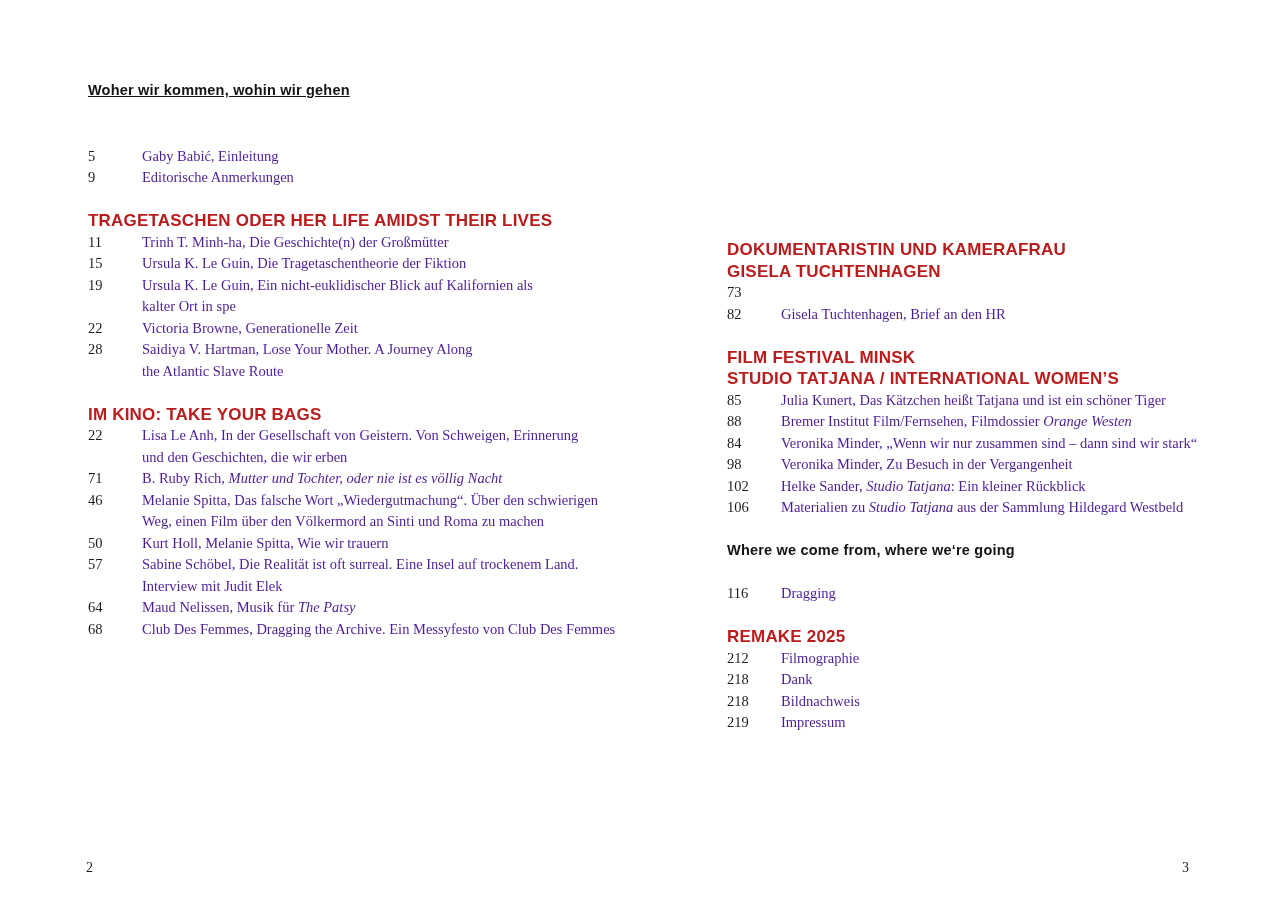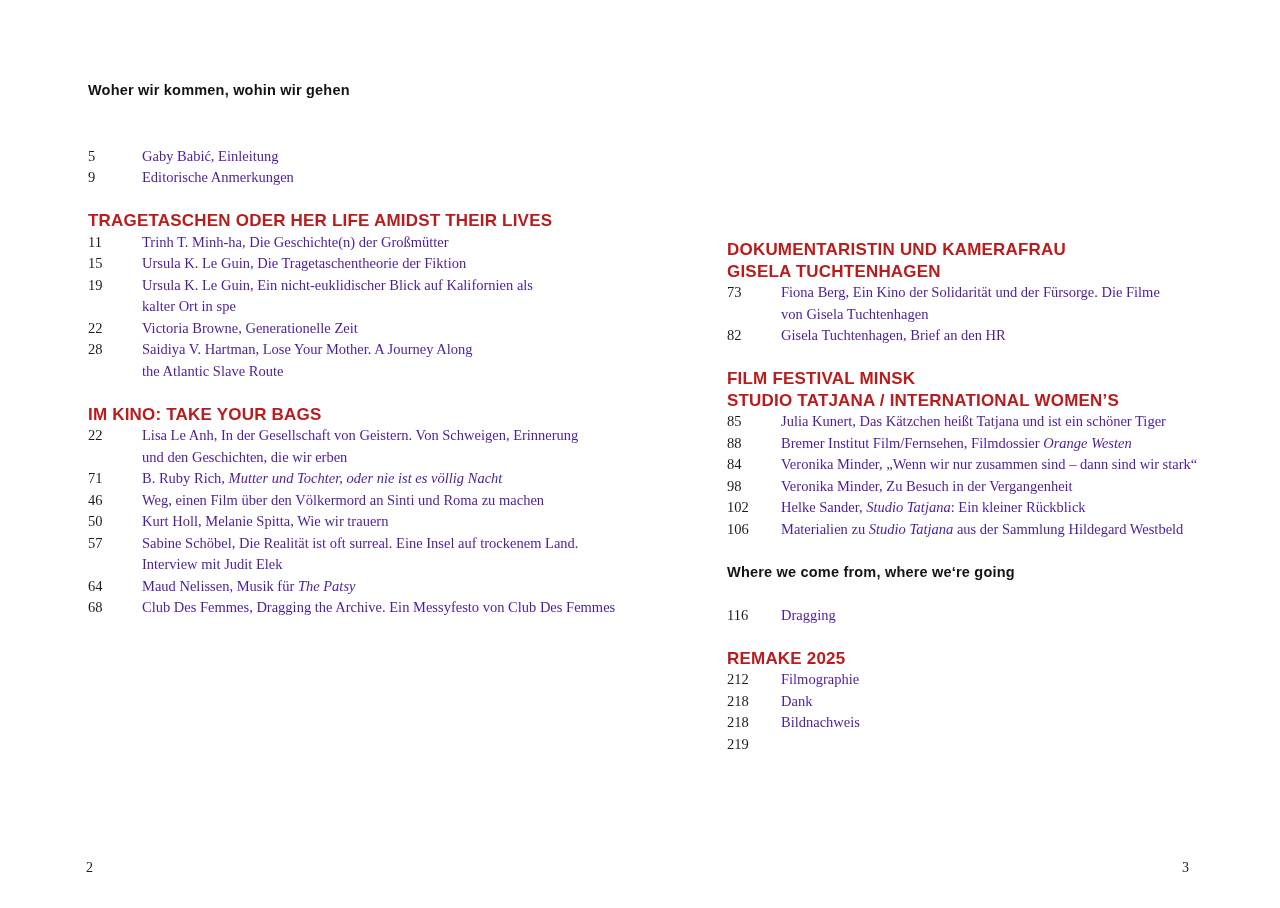--- a/index.html
+++ b/index.html
@@ -35,20 +35,21 @@
     font-family: "Liberation Sans", sans-serif;
     font-weight: bold;
     font-size: 14.5px;
     line-height: 21.5px;
     letter-spacing: 0.2px;
     color: #141414;
     white-space: nowrap;
   }
   .toc-heading.lead {
     margin-bottom: 44px; 
+    text-decoration: underline;
   }
   .section-title {
     font-family: "Liberation Sans", sans-serif;
     font-weight: bold;
     font-size: 17px;
     line-height: 21.5px;
     letter-spacing: 0.2px;
     color: #b91c1c;
     white-space: nowrap;
   }
@@ -155,20 +156,21 @@
       </div>
       <div class="entry-row">
         <span class="entry-num">71</span>
         <div class="entry-lines">
           <div class="entry-line"><span>B. Ruby Rich, </span><span class="it">Mutter und Tochter, oder nie ist es völlig Nacht</span></div>
         </div>
       </div>
       <div class="entry-row">
         <span class="entry-num">46</span>
         <div class="entry-lines">
+          <div class="entry-line"><span>Melanie Spitta, Das falsche Wort „Wiedergutmachung“. Über den schwierigen</span></div>
           <div class="entry-line"><span>Weg, einen Film über den Völkermord an Sinti und Roma zu machen</span></div>
         </div>
       </div>
       <div class="entry-row">
         <span class="entry-num">50</span>
         <div class="entry-lines">
           <div class="entry-line"><span>Kurt Holl, Melanie Spitta, Wie wir trauern</span></div>
         </div>
       </div>
       <div class="entry-row">
@@ -191,24 +193,20 @@
         </div>
       </div>
     </div>
   </div>
 <div id="right-page" class="page">
     <div class="block">
       <div class="section-title">DOKUMENTARISTIN UND KAMERAFRAU</div>
       <div class="section-title">GISELA TUCHTENHAGEN</div>
       <div class="entry-row">
         <span class="entry-num">73</span>
-        <div class="entry-lines">
-          <div class="entry-line"><span>Fiona Berg, Ein Kino der Solidarität und der Fürsorge. Die Filme</span></div>
-          <div class="entry-line"><span>von Gisela Tuchtenhagen</span></div>
-        </div>
       </div>
       <div class="entry-row">
         <span class="entry-num">82</span>
         <div class="entry-lines">
           <div class="entry-line"><span>Gisela Tuchtenhagen, Brief an den HR</span></div>
         </div>
       </div>
     </div>
     <div class="block">
       <div class="section-title">FILM FESTIVAL MINSK</div>
@@ -274,18 +272,21 @@
         </div>
       </div>
       <div class="entry-row">
         <span class="entry-num">218</span>
         <div class="entry-lines">
           <div class="entry-line"><span>Bildnachweis</span></div>
         </div>
       </div>
       <div class="entry-row">
         <span class="entry-num">219</span>
+        <div class="entry-lines">
+          <div class="entry-line"><span>Impressum</span></div>
+        </div>
       </div>
     </div>
   </div>
 
 <div class="folio" id="folio-left">2</div>
 <div class="folio" id="folio-right">3</div>
 
 </body></html>

